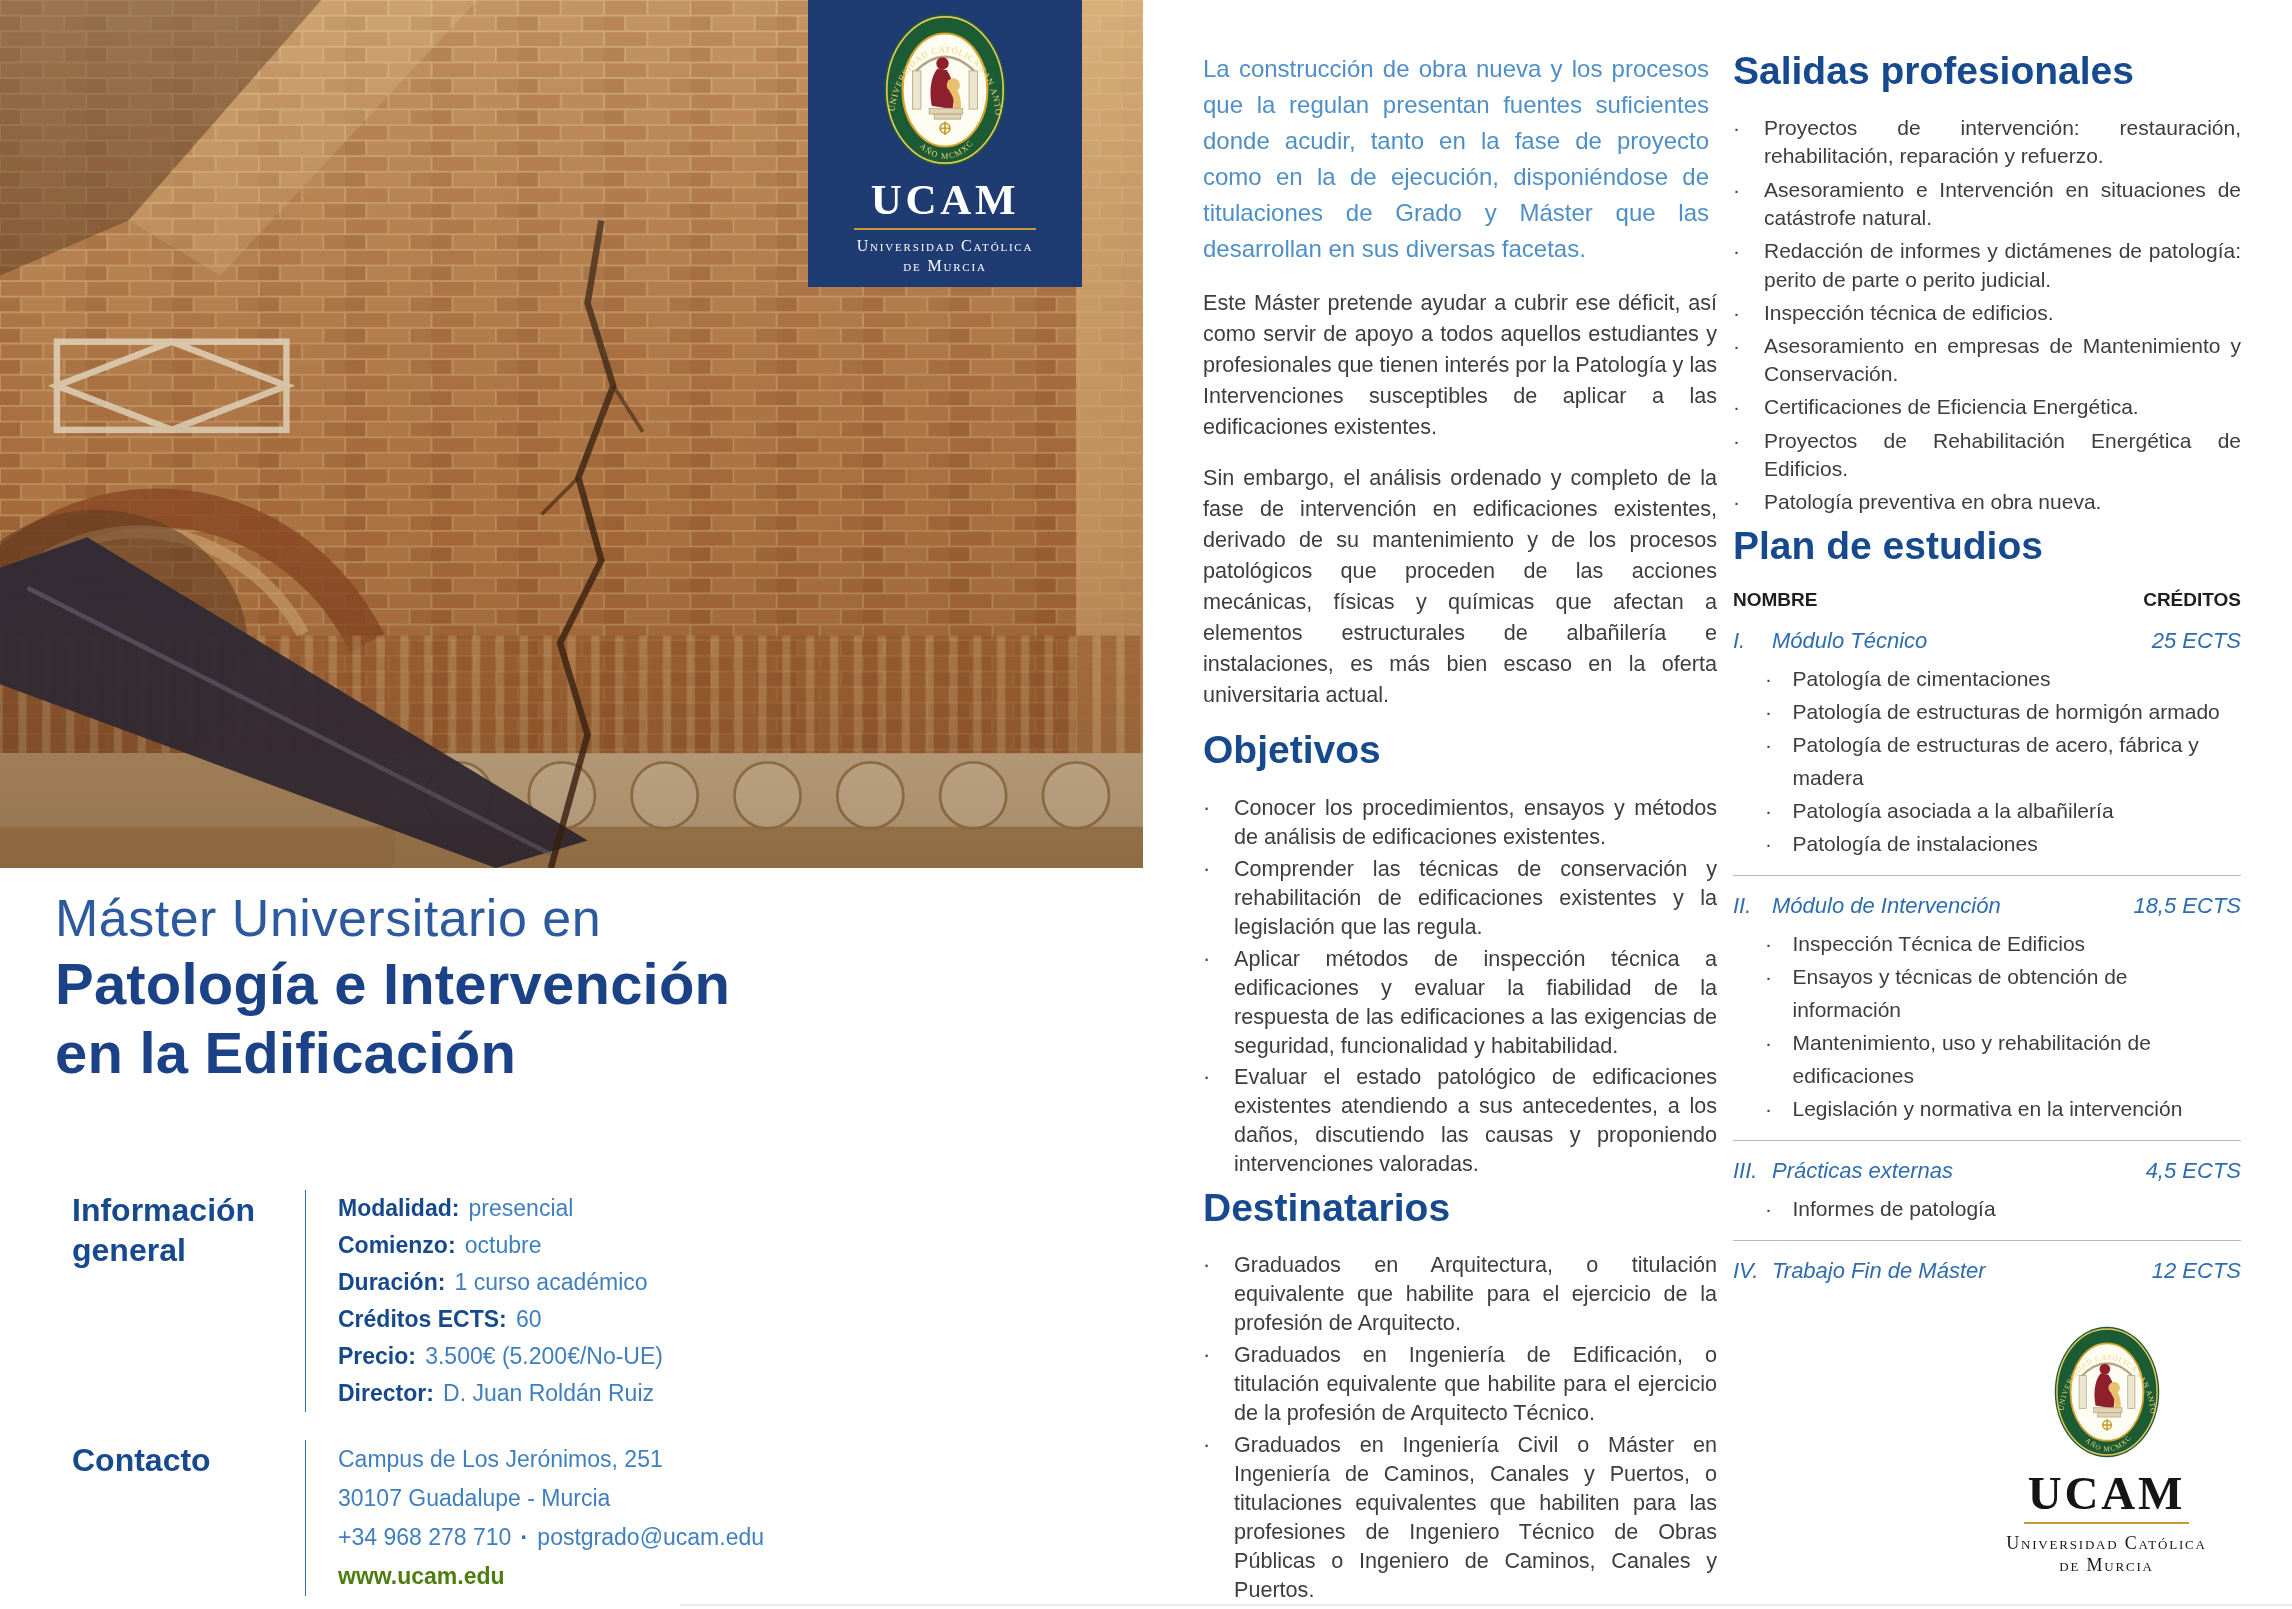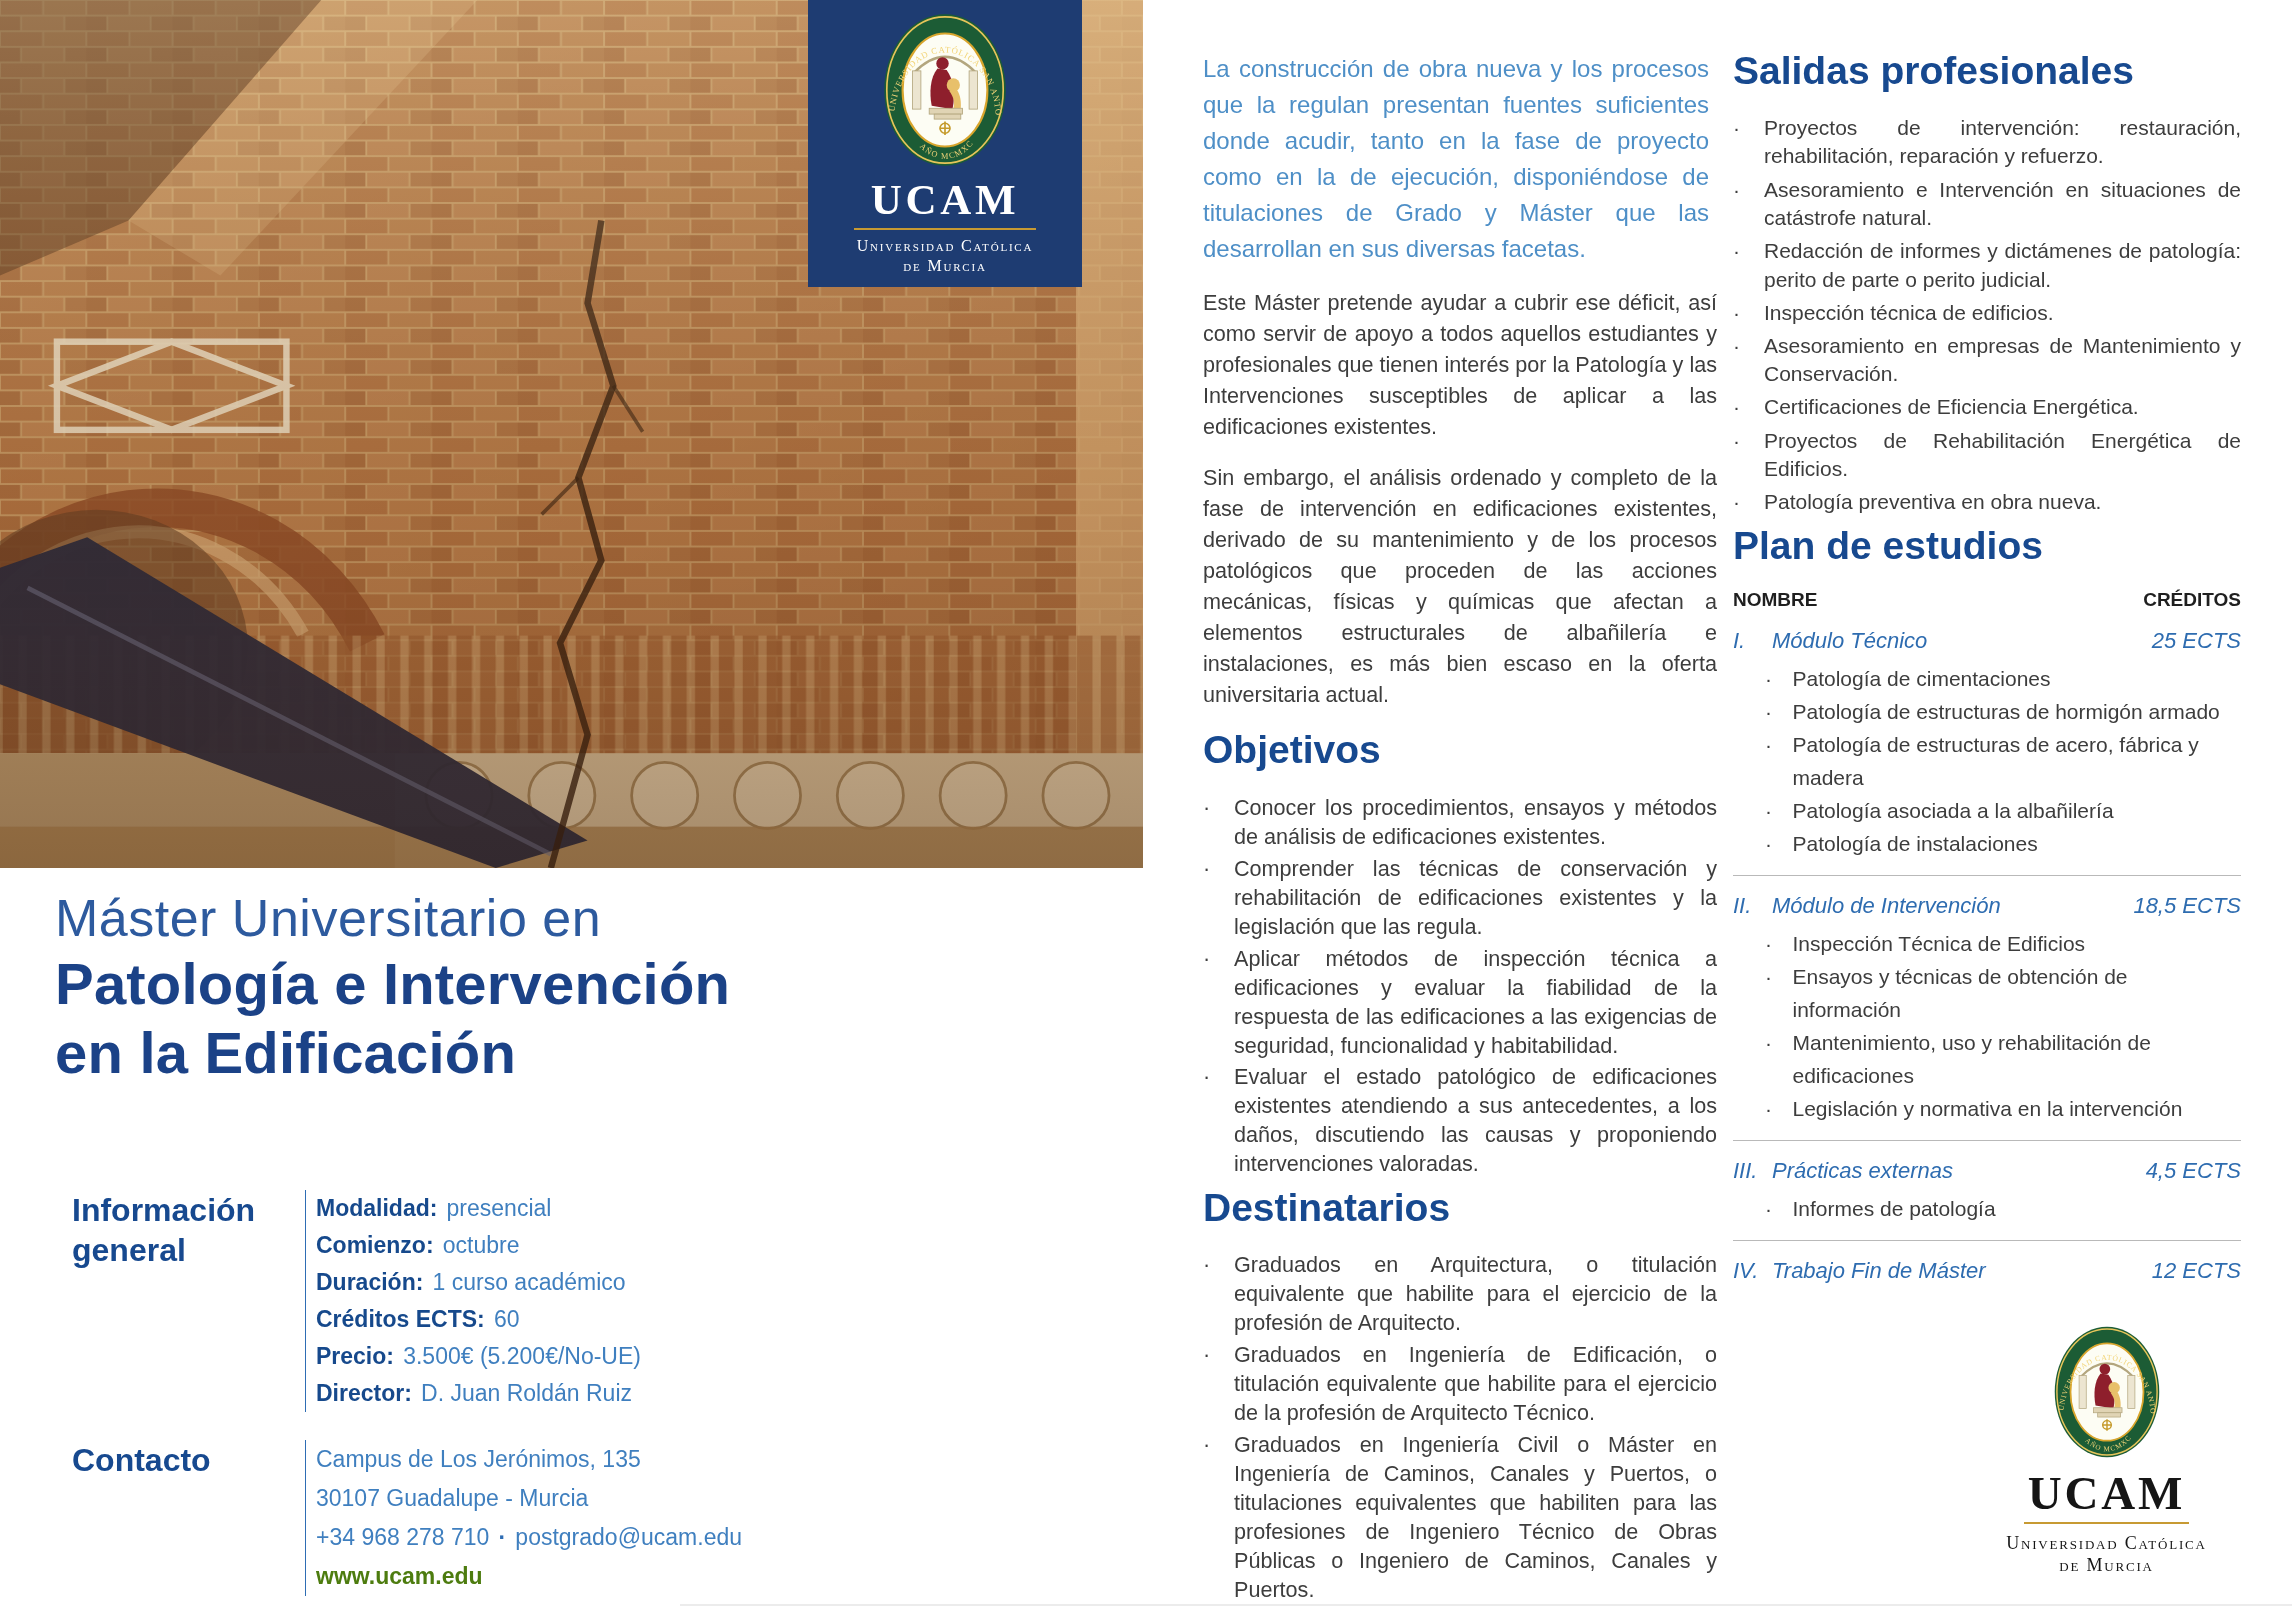--- a/index.html
+++ b/index.html
@@ -20,21 +20,21 @@
               color:#ffffff;font-size:16px;letter-spacing:1.8px;line-height:1.25;}
 
   
   .title-block{position:absolute;left:55px;top:889px;width:826px;}
   .title-light{font-size:52px;color:#2d5a9e;font-weight:400;line-height:1.15;letter-spacing:0.5px;}
   .title-bold{font-size:58px;color:#1b4287;font-weight:700;line-height:1.2;letter-spacing:0.2px;}
 
   
   .kv-section{position:absolute;left:72px;display:flex;}
   .kv-head{width:233px;flex:none;color:#17498f;font-weight:700;font-size:32px;line-height:1.25;}
-  .kv-body{border-left:1.8px solid #2e6db4;padding-left:10px;min-height:100%;}
+  .kv-body{border-left:1.8px solid #2e6db4;padding-left:32px;min-height:100%;}
   #info-section{top:1190px;}
   #contact-section{top:1440px;}
   .kv{font-size:23px;line-height:37px;white-space:nowrap;}
   .kv-label{color:#16498c;font-weight:700;margin-right:9.2px;}
   .kv-value{color:#3f7fbf;}
   .contact-line{font-size:23px;line-height:39px;color:#3f7fbf;white-space:nowrap;}
   .contact-sep{color:#2e6db4;font-weight:700;margin:0 9.2px;}
   .contact-web{font-size:23px;line-height:39px;color:#4d7c0f;font-weight:700;}
 
   
@@ -219,21 +219,21 @@
           <span class="kv-label">Director:</span><span class="kv-value">D. Juan Roldán Ruiz</span>
         </div>
       </div>
   </div>
 
   <div class="kv-section" id="contact-section">
     <div class="kv-head">Contacto</div>
     <div class="kv-body">
       <div>
 
-          <div class="contact-line">Campus de Los Jerónimos, 135</div>
+          <div class="contact-line">Campus de Los Jerónimos, 251</div>
 
           <div class="contact-line">30107 Guadalupe - Murcia</div>
         </div>
       <div class="contact-line">
         <span>+34 968 278 710</span><span class="contact-sep">·</span><span>postgrado@ucam.edu</span>
       </div>
       <div class="contact-web">www.ucam.edu</div>
     </div>
   </div>
 

